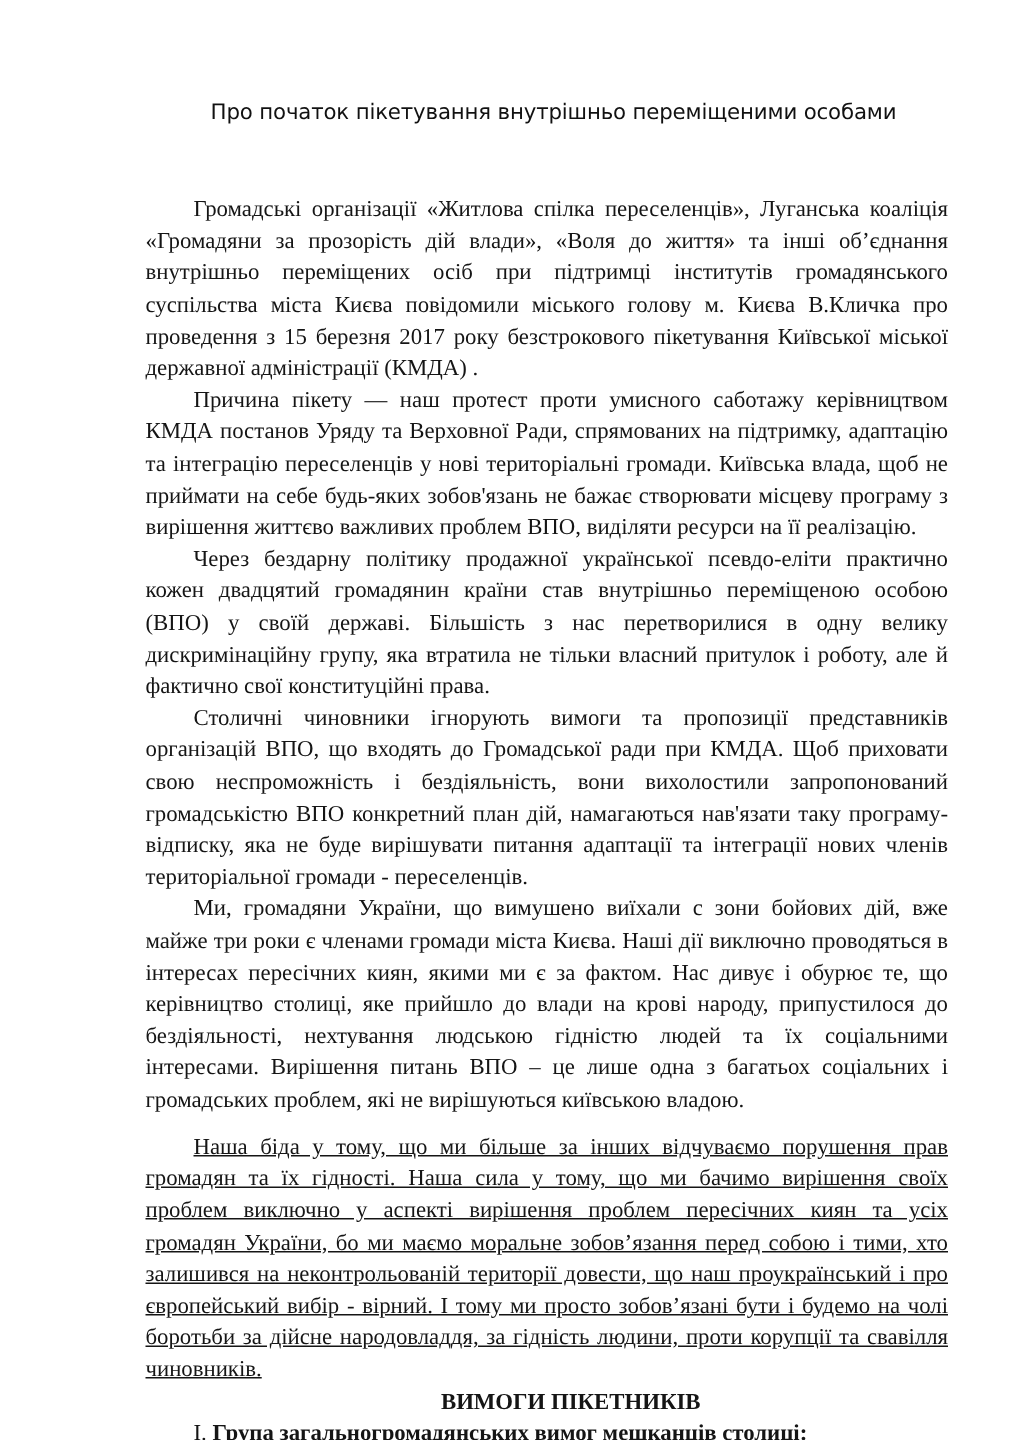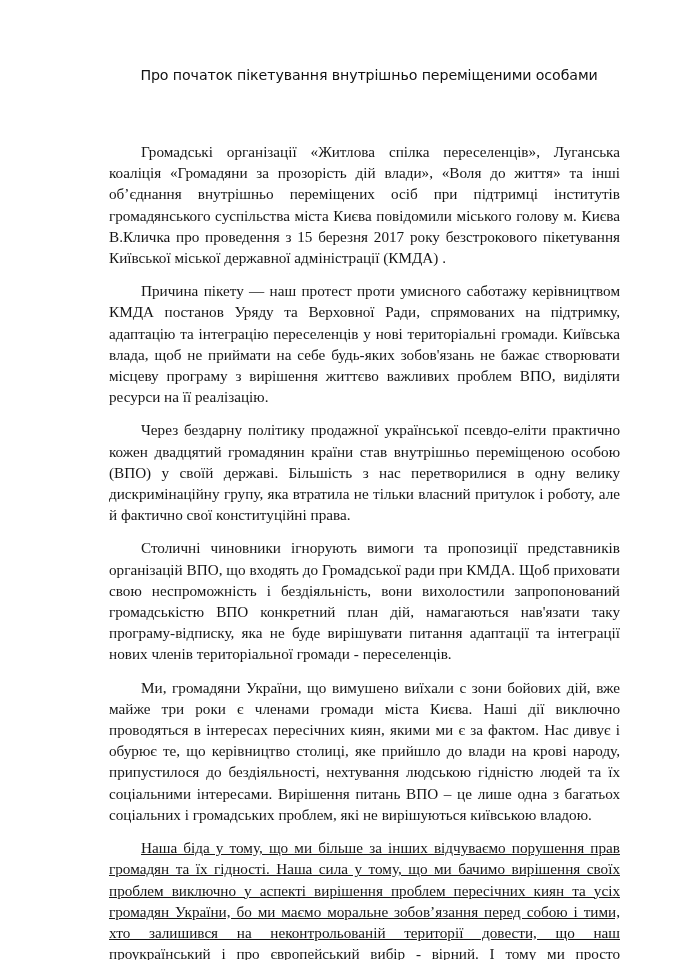--- a/index.html
+++ b/index.html
@@ -11,21 +11,21 @@
   .title {
     position: absolute; left: 0; width: 678px; text-align: center;
     font-family: "DejaVu Sans", sans-serif; font-weight: normal;
     font-size: 14.2px; color: #111111; letter-spacing: -0.1px; padding-left: 30px;
   }
   .body {
     position: absolute; left: 97px; width: 535px; top: 129px;
     font-family: "Liberation Serif", serif; font-size: 15.2px;
     line-height: 21.2px; color: #151515; text-align: justify;
   }
-  .body p { margin: 12px; text-indent: 32px; }
+  .body p { margin: 0; text-indent: 32px; }
   .body p.gap { margin-top: 10px; text-decoration: underline; }
   .heading {
     text-align: center; font-weight: bold; margin-top: 14px; text-indent: 0;
     font-size: 15.2px;
   }
   .group {
     margin-top: 10px; margin-left: 33px; text-indent: 0;
   }
   .group b { font-weight: bold; }
 </style>
@@ -36,20 +36,21 @@
   <div class="title" style="top:67px;">Про початок пікетування внутрішньо переміщеними особами</div>
 
   <div class="body">
     <p>Громадські організації «Житлова спілка переселенців», Луганська коаліція «Громадяни за прозорість дій влади», «Воля до життя» та інші об’єднання внутрішньо переміщених осіб при підтримці інститутів громадянського суспільства міста Києва повідомили міського голову м. Києва В.Кличка про проведення з 15 березня 2017 року безстрокового пікетування Київської міської державної адміністрації (КМДА) .</p>
     <p>Причина пікету — наш протест проти умисного саботажу керівництвом КМДА постанов Уряду та Верховної Ради, спрямованих на підтримку, адаптацію та інтеграцію переселенців у нові територіальні громади. Київська влада, щоб не приймати на себе будь-яких зобов'язань не бажає створювати місцеву програму з вирішення життєво важливих проблем ВПО, виділяти ресурси на її реалізацію.</p>
     <p>Через бездарну політику продажної української псевдо-еліти практично кожен двадцятий громадянин країни став внутрішньо переміщеною особою (ВПО) у своїй державі. Більшість з нас перетворилися в одну велику дискримінаційну групу, яка втратила не тільки власний притулок і роботу, але й фактично свої конституційні права.</p>
     <p>Столичні чиновники ігнорують вимоги та пропозиції представників організацій ВПО, що входять до Громадської ради при КМДА. Щоб приховати свою неспроможність і бездіяльність, вони вихолостили запропонований громадськістю ВПО конкретний план дій, намагаються нав'язати таку програму-відписку, яка не буде вирішувати питання адаптації та інтеграції нових членів територіальної громади - переселенців.</p>
     <p>Ми, громадяни України, що вимушено виїхали с зони бойових дій, вже майже три роки є членами громади міста Києва. Наші дії виключно проводяться в інтересах пересічних киян, якими  ми є за фактом. Нас дивує і обурює те, що керівництво столиці, яке прийшло до влади на крові народу,  припустилося до бездіяльності, нехтування людською гідністю людей та їх соціальними інтересами. Вирішення питань ВПО – це лише одна з багатьох соціальних і громадських проблем, які не вирішуються київською владою.</p>
     <p class="gap">Наша біда у тому, що ми більше за інших відчуваємо порушення прав громадян та їх гідності. Наша сила у тому, що ми бачимо вирішення своїх проблем виключно у аспекті вирішення проблем пересічних киян та усіх громадян України, бо ми маємо моральне зобов’язання перед собою і тими, хто залишився на неконтрольованій території довести, що наш проукраїнський і про європейський вибір - вірний. І тому ми просто зобов’язані бути і будемо на чолі боротьби за дійсне народовладдя, за гідність людини, проти корупції та свавілля чиновників.</p>
 
+    <p class="heading">ВИМОГИ ПІКЕТНИКІВ</p>
 
     <p class="group">
       <span>I.</span>
       <b>Група загальногромадянських вимог мешканців столиці:</b>
     </p>
 
   </div>
 </div>
 
 </body></html>

